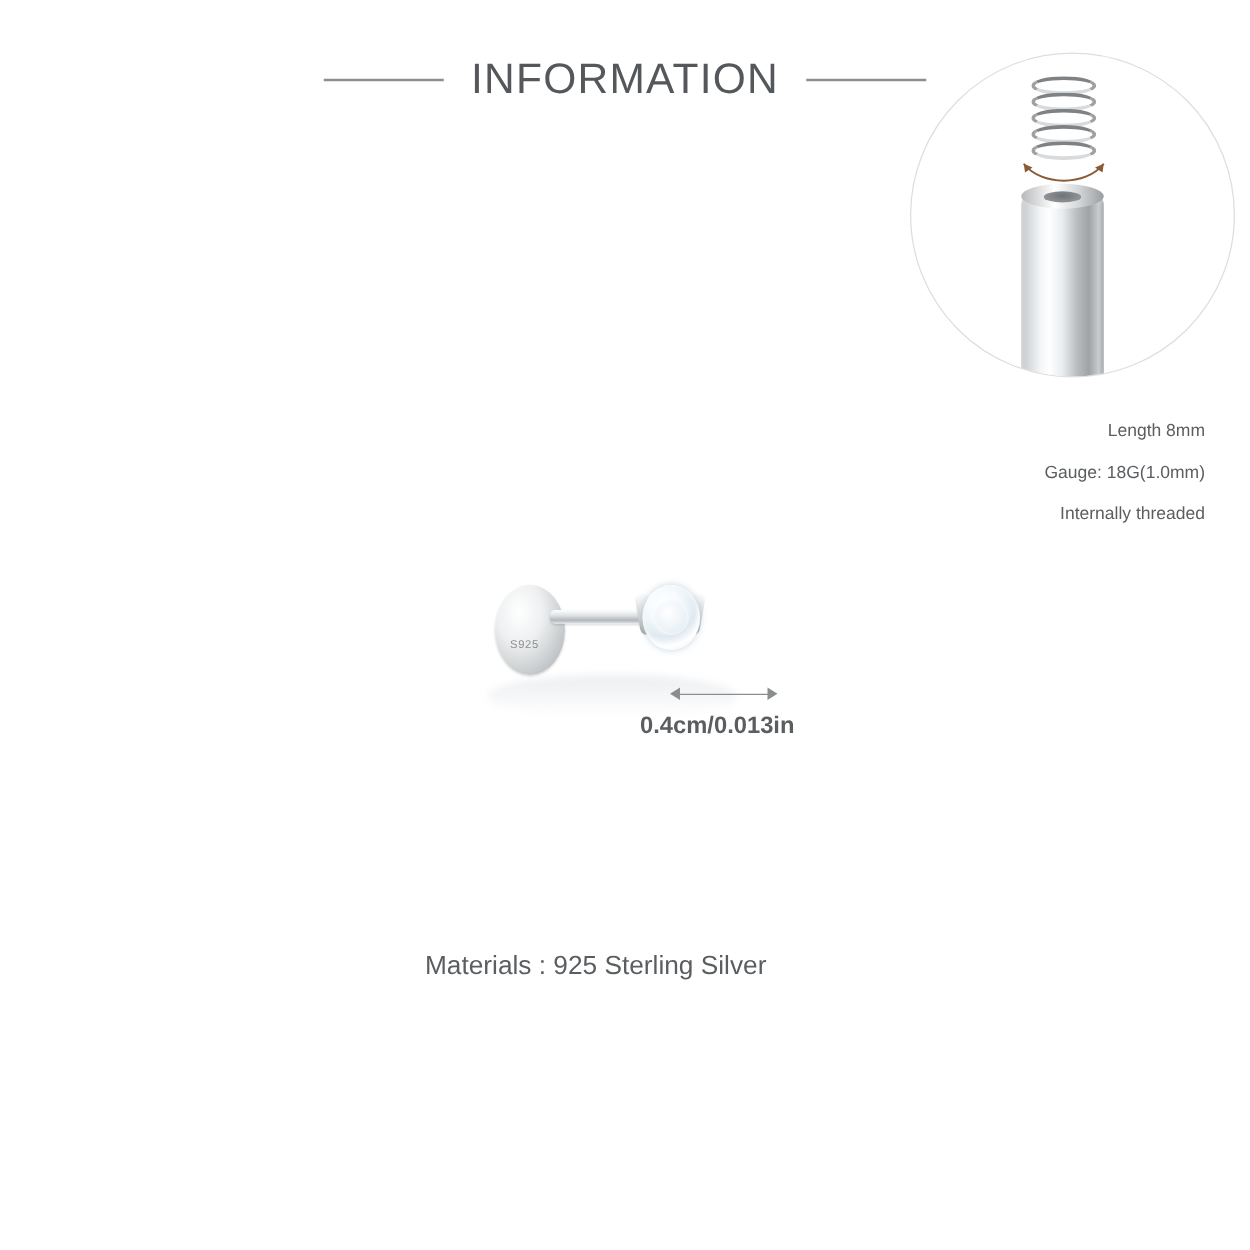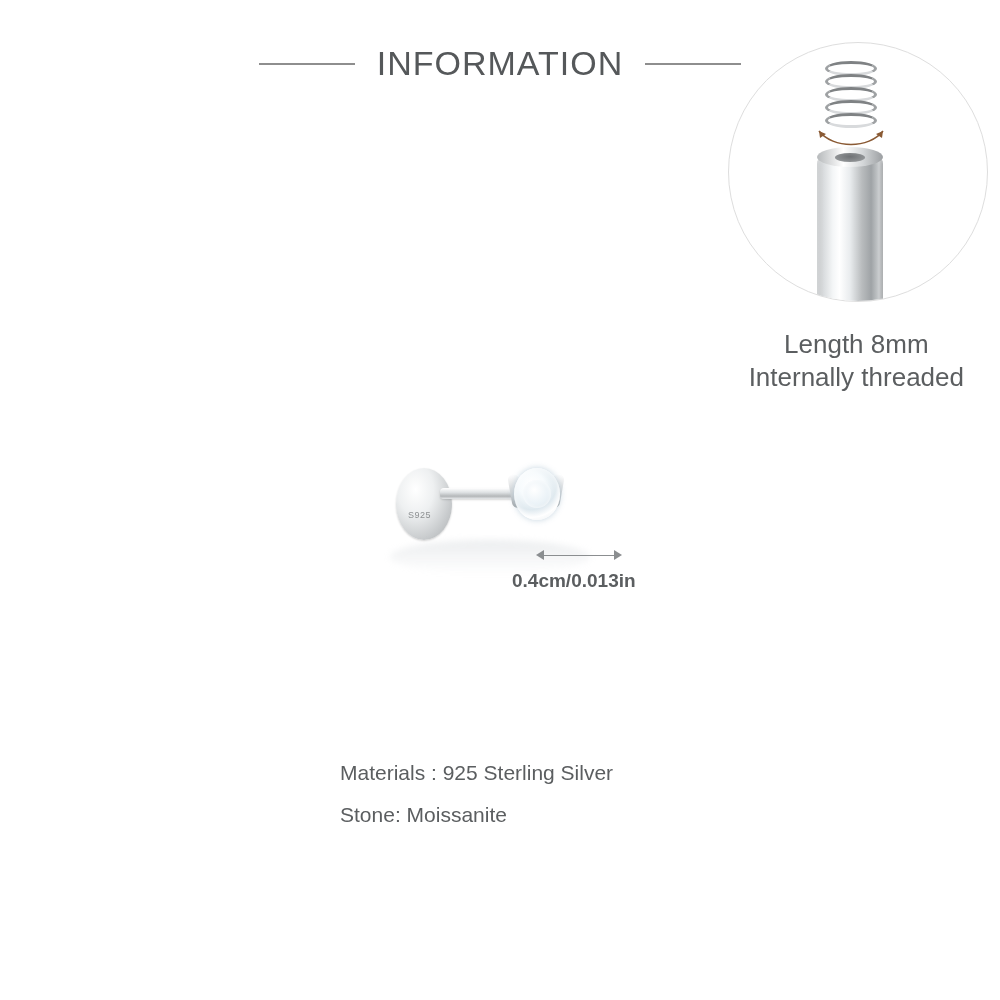--- a/index.html
+++ b/index.html
@@ -114,22 +114,22 @@
     top: 82px;
     width: 76px;
     height: 28px;
   }
 
   
   .specs {
     position: absolute;
     right: 36px;
     top: 328px;
-    text-align: center;
-    font-size: 26px;
+    text-align: right;
+    font-size: 14px;
     line-height: 33px;
     color: #5b5e60;
   }
 
   
   .product {
     position: absolute;
     left: 380px;
     top: 432px;
     width: 290px;
@@ -281,20 +281,21 @@
     <polygon points="6,6 13,9 7,13" fill="#8a5a34"></polygon>
   </svg>
 
   <div class="barrel"></div>
   <div class="barrel-top"></div>
   <div class="barrel-hole"></div>
 </div>
 
 <div class="specs">
   <div>Length 8mm</div>
+  <div>Gauge: 18G(1.0mm)</div>
   <div>Internally threaded</div>
 </div>
 
 <div class="product">
   <div class="disc"></div>
   <div class="disc-mark">S925</div>
   <div class="bar"></div>
   <div class="setting">
     <div class="prong p1"></div>
     <div class="prong p2"></div>
@@ -305,14 +306,13 @@
 
 <div class="measure">
   <div class="tip left"></div>
   <div class="line"></div>
   <div class="tip right"></div>
 </div>
 <div class="measure-label">0.4cm/0.013in</div>
 
 <div class="materials">
   <div>Materials : 925 Sterling Silver</div>
-  <div>Stone: Moissanite</div>
 </div>
 
 </body></html>

